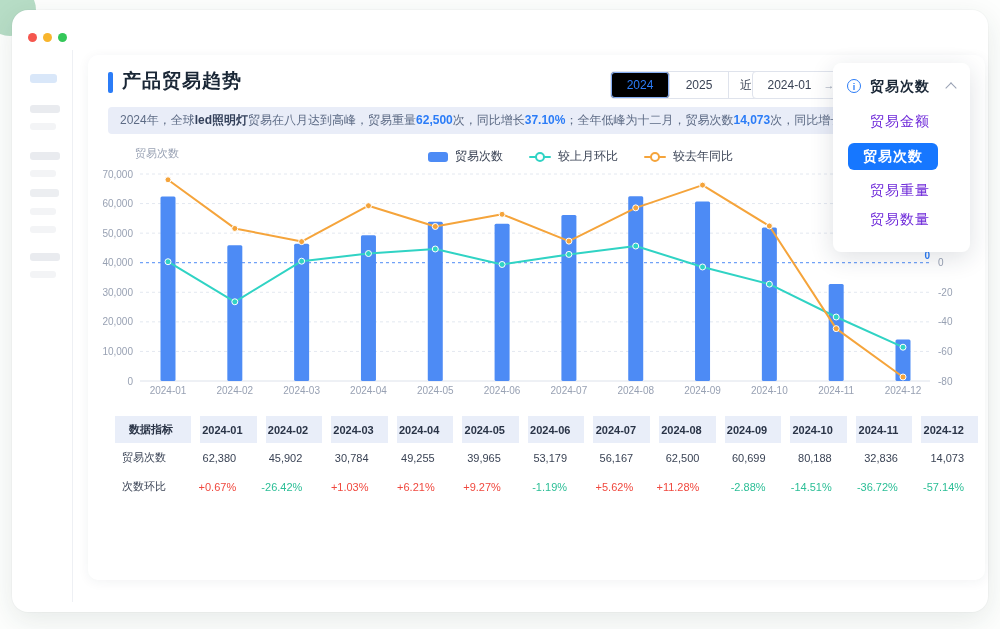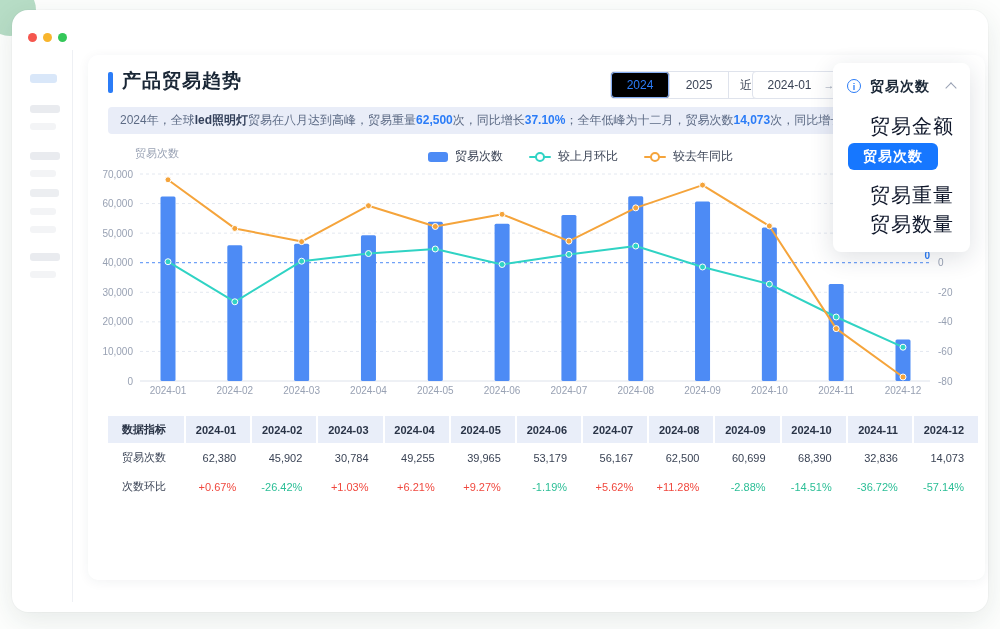--- a/index.html
+++ b/index.html
@@ -34,33 +34,33 @@
   .lg-item{display:flex;align-items:center;gap:7px;font-size:12px;color:#3A4355;cursor:pointer;}
   .lg-bar{width:20px;height:10px;border-radius:3px;}
   .lg-line{position:relative;width:22px;height:10px;}
   .lg-line .ln{position:absolute;left:0;top:4px;width:22px;height:2px;border-radius:1px;}
   .lg-line .cr{position:absolute;left:6px;top:0;width:6px;height:6px;border-radius:50%;background:#fff;border:2px solid;}
   .tbl-wrap{left:108px;top:415px;width:870px;}
   .tbl-head{height:31px;background:#F2F4F9;border-radius:6px 6px 0 0;display:flex;align-items:center;justify-content:space-between;padding:0 14px;box-sizing:border-box;}
   .tbl-title{font-size:12px;font-weight:bold;color:#2A3447;}
   .dl{display:flex;align-items:center;gap:5px;font-size:11px;color:#9AA3B5;cursor:pointer;}
   .hrow{display:flex;gap:2px;margin-top:1px;height:27px;}
-  .hcell{background:#E9EEF9;font-size:11px;font-weight:bold;color:#2A3447;display:flex;align-items:center;}
+  .hcell{background:#E9EEF9;font-size:11px;font-weight:bold;color:#2A3447;display:flex;align-items:center;margin-left:7px;}
   .drow{display:flex;gap:2px;height:29px;}
   .c0{width:76px;padding-left:14px;box-sizing:border-box;justify-content:flex-start;}
   .cv{flex:1;padding-right:14px;box-sizing:border-box;justify-content:flex-end;}
   .dcell{font-size:11px;color:#3A4355;display:flex;align-items:center;background:#fff;}
   .dropdown{left:833px;top:63px;width:137px;height:189px;background:#fff;border-radius:8px;
             box-shadow:0 6px 24px rgba(31,45,61,.14);z-index:20;}
   .dd-head{position:absolute;left:0;top:14px;width:100%;height:20px;}
   .info-ic{position:absolute;left:14px;top:2px;width:14px;height:14px;border:1.3px solid #2B7CF7;border-radius:50%;
            color:#2B7CF7;font-size:9px;font-weight:bold;text-align:center;line-height:14px;box-sizing:border-box;}
   .dd-label{position:absolute;left:37px;top:1px;font-size:14px;font-weight:bold;color:#1A2736;letter-spacing:1px;}
   .chev{position:absolute;right:15px;top:7px;width:7px;height:7px;border-left:1.6px solid #98A1B3;border-top:1.6px solid #98A1B3;transform:rotate(45deg);}
-  .dd-item{position:absolute;left:37px;font-size:20px;color:#0f172a;letter-spacing:1px;cursor:pointer;}
+  .dd-item{position:absolute;left:37px;font-size:14px;color:#6d28d9;letter-spacing:1px;cursor:pointer;}
   .dd-pill{position:absolute;left:15px;top:80px;width:90px;height:27px;background:#1677FF;border-radius:6px;
            color:#fff;font-size:14px;font-weight:bold;letter-spacing:1px;display:flex;align-items:center;justify-content:center;cursor:pointer;}
   svg text{font-family:"Liberation Sans","DejaVu Sans",sans-serif;}
 </style>
 </head>
 <body>
 
 <div class="stage">
   <div class="abs decor"></div>
 
@@ -224,21 +224,21 @@
           <div class="dcell c0">贸易次数</div>
           <div class="dcell cv">62,380</div>
           <div class="dcell cv">45,902</div>
           <div class="dcell cv">30,784</div>
           <div class="dcell cv">49,255</div>
           <div class="dcell cv">39,965</div>
           <div class="dcell cv">53,179</div>
           <div class="dcell cv">56,167</div>
           <div class="dcell cv">62,500</div>
           <div class="dcell cv">60,699</div>
-          <div class="dcell cv">68,390</div>
+          <div class="dcell cv">80,188</div>
           <div class="dcell cv">32,836</div>
           <div class="dcell cv">14,073</div>
         </div>
         <div class="drow">
           <div class="dcell c0">次数环比</div>
           <div class="dcell cv" style="color: rgb(240, 72, 62);">+0.67%</div>
           <div class="dcell cv" style="color: rgb(43, 190, 150);">-26.42%</div>
           <div class="dcell cv" style="color: rgb(240, 72, 62);">+1.03%</div>
           <div class="dcell cv" style="color: rgb(240, 72, 62);">+6.21%</div>
           <div class="dcell cv" style="color: rgb(240, 72, 62);">+9.27%</div>

